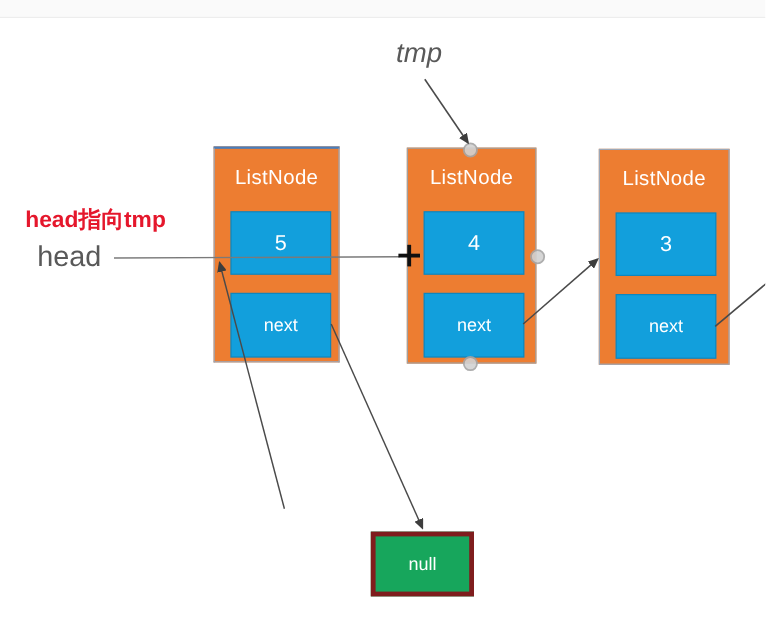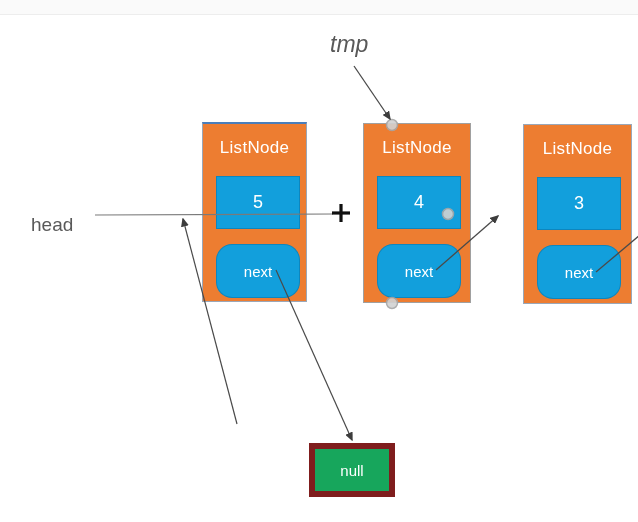--- a/index.html
+++ b/index.html
@@ -7,46 +7,46 @@
     position:relative;width:638px;height:522px;overflow:hidden;
     background:#fff;font-family:"Liberation Sans",sans-serif;
   }
   .top-strip{
     position:absolute;left:0;top:0;width:638px;height:14px;
     background:#fafafa;border-bottom:1px solid #ededed;z-index:0;
   }
   .node{
     position:absolute;width:105px;height:180px;
     background:var(--node-fill,#ed7d31);
-    border:1px solid #9aa7b8;box-sizing:border-box;z-index:1;margin-left:24px;
+    border:1px solid #9aa7b8;box-sizing:border-box;z-index:1;
   }
   .node.selected{border-color:#a0a0a0;}
   .node.blue-top{border-top:2px solid #4a7ebb;}
   .node-title{
     position:absolute;top:14px;left:0;width:100%;text-align:center;
     color:#fff;font-size:17px;letter-spacing:.3px;
   }
   .field{
     position:absolute;left:13px;width:84px;height:53px;
     background:var(--field-fill,#129fdc);
     border:1px solid rgba(0,60,100,.25);box-sizing:border-box;
     display:flex;align-items:center;justify-content:center;color:#fff;
   }
   .field.value{top:52px;font-size:18px;}
-  .field.pointer{top:120px;height:54px;font-size:15px;border-radius:16px;}
+  .field.pointer{top:120px;height:54px;font-size:15px;}
   .null-box{
     position:absolute;left:309px;top:443px;width:86px;height:54px;
-    background:var(--null-fill,#17a65c);border:6px solid #7f1d1d;
+    background:var(--null-fill,#17a65c);border:4px solid #7f1d1d;
     box-sizing:border-box;display:flex;align-items:center;justify-content:center;
     color:#fff;font-size:15px;z-index:1;
   }
   .overlay{position:absolute;left:0;top:0;z-index:2;}
   .lbl{position:absolute;z-index:3;color:var(--label-gray,#595959);white-space:nowrap;}
   .lbl-tmp{left:330px;top:31px;font-size:23px;font-style:italic;}
-  .lbl-head{left:31px;top:201px;font-size:19px;margin-top:13px;}
+  .lbl-head{left:31px;top:201px;font-size:24px;}
   .lbl-newhead{left:127px;top:411px;font-size:23px;}
   .lbl-red{left:21px;top:170px;font-size:19px;font-weight:bold;color:var(--annotation-red,#e5172c);}
 </style>
 </head>
 <body>
 
 <div class="canvas">
 
   <div class="top-strip"></div>
 
@@ -106,15 +106,16 @@
     <line x1="237" y1="424" x2="183" y2="219" stroke="#4a4a4a" stroke-width="1.2" marker-end="url(#arrow)"></line>
 
     <line x1="276" y1="270" x2="352" y2="440" stroke="#4a4a4a" stroke-width="1.2" marker-end="url(#arrow)"></line>
 
     <line x1="436" y1="270" x2="498" y2="216" stroke="#4a4a4a" stroke-width="1.3" marker-end="url(#arrow)"></line>
 
     <line x1="596" y1="272" x2="640" y2="235" stroke="#4a4a4a" stroke-width="1.3"></line>
   </svg>
 
   <div class="lbl lbl-tmp">tmp</div>
+  <div class="lbl lbl-red">head指向tmp</div>
   <div class="lbl lbl-head">head</div>
 
 </div>
 
 </body></html>

